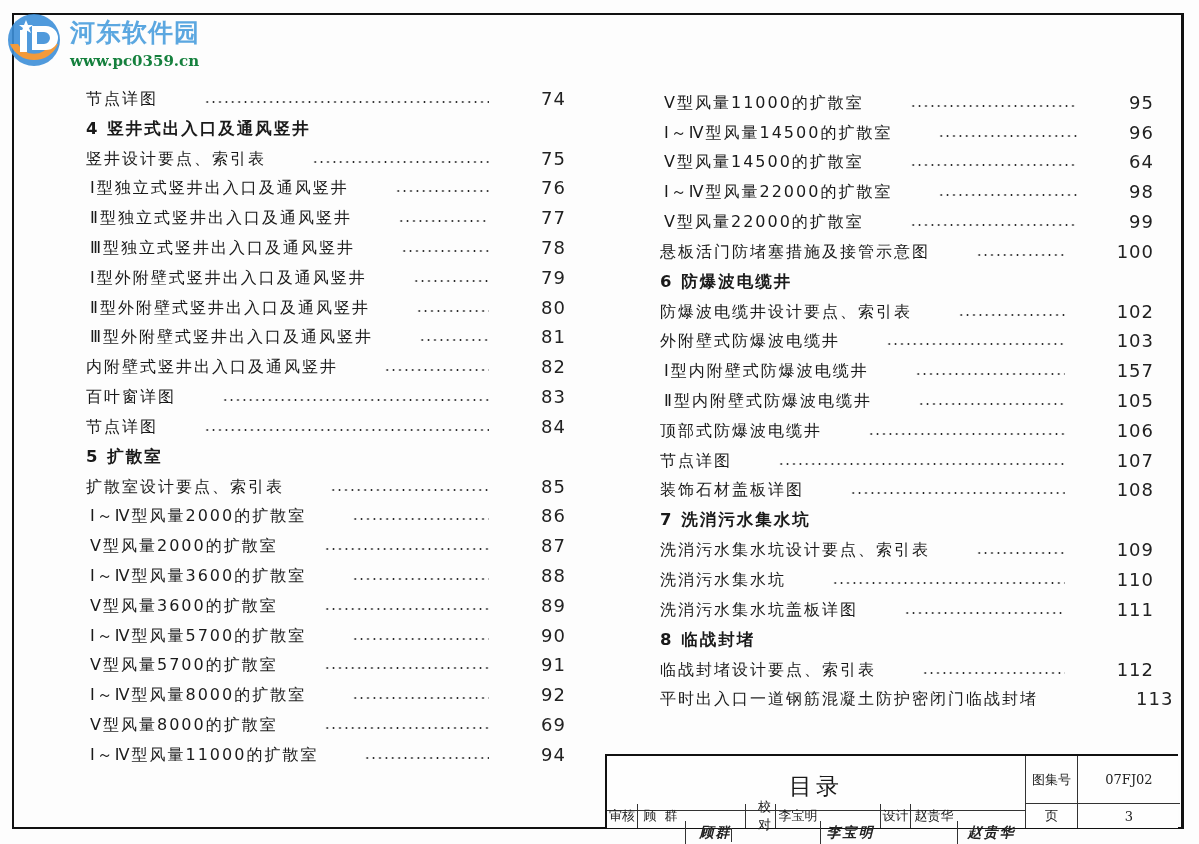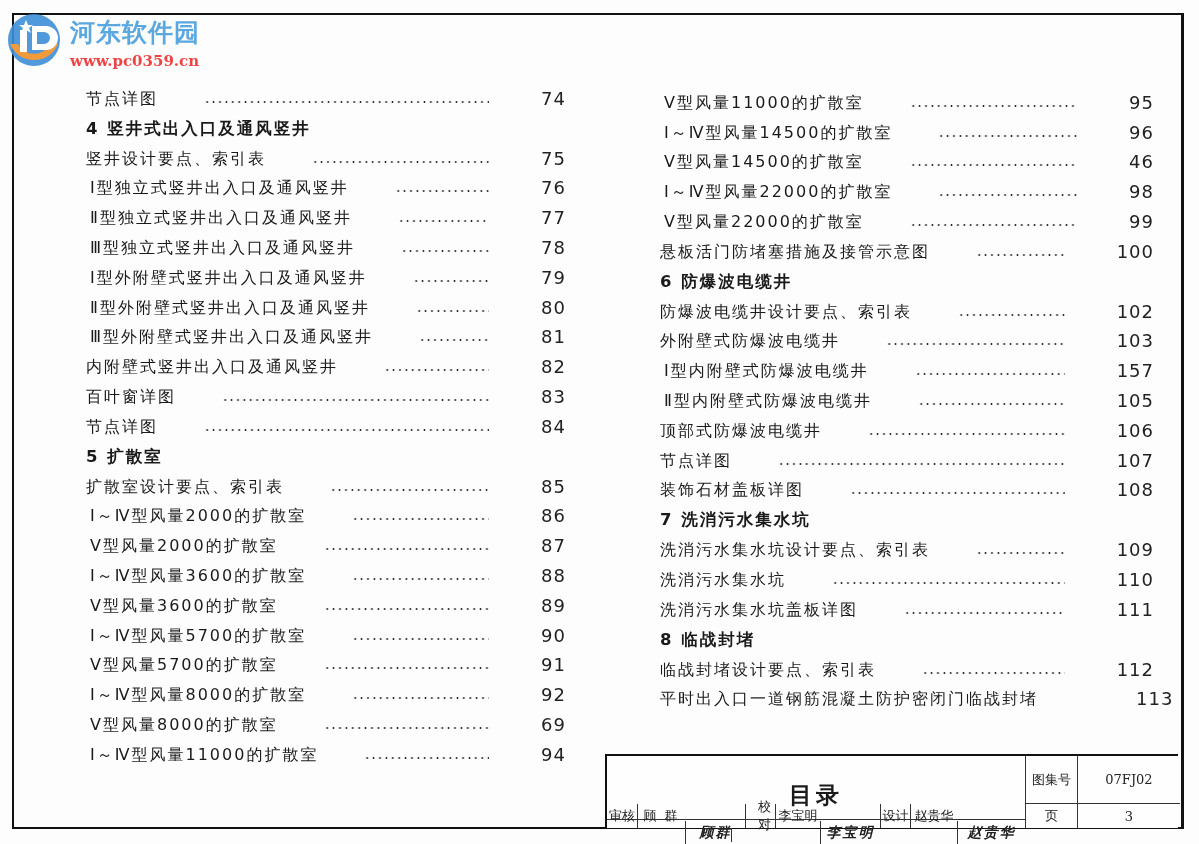--- a/index.html
+++ b/index.html
@@ -12,21 +12,21 @@
   }
 
   .watermark { position: absolute; left: 4px; top: 8px; width: 210px; height: 62px; z-index: 5; }
   .wm-logo { position: absolute; left: 2px; top: 4px; width: 56px; height: 56px; }
   .wm-title {
     position: absolute; left: 66px; top: 8px; font-size: 25px; font-weight: bold;
     color: #5ba7e0; letter-spacing: 1px; font-family: "DejaVu Sans", sans-serif;
   }
   .wm-url {
     position: absolute; left: 66px; top: 44px; font-size: 15px; font-weight: bold;
-    color: #ef4444; font-family: "DejaVu Serif", serif;
+    color: #15803d; font-family: "DejaVu Serif", serif;
   }
 
   .col { position: absolute; top: 84px; }
   .col-left { left: 86px; width: 480px; }
   .col-right { left: 660px; width: 494px; top: 88px; }
 
   .row {
     height: 29.8px; display: flex; align-items: center; font-size: 16px; line-height: 1;
     white-space: nowrap;
     gap: 44px;
@@ -43,23 +43,23 @@
     min-width: 22px; text-align: right; color: #222;
   }
   .row.indent .label { padding-left: 4px; }
 
   
   .titleblock {
     position: absolute; left: 605px; top: 754px; width: 573px; height: 74px;
     border: 2px solid #111; border-right: none; border-bottom: none; background: #fefefe;
   }
   .tb-main {
-    position: absolute; left: 0; top: 16px; width: 418px; height: 48px;
+    position: absolute; left: 0; top: 7px; width: 418px; height: 48px;
     display: flex; align-items: center; justify-content: center;
-    font-size: 23px; font-weight: bold; letter-spacing: 4px; border-bottom: 1.5px solid #333;
+    font-size: 23px; font-weight: normal; letter-spacing: 4px; border-bottom: 1.5px solid #333;
   }
   .tb-cell {
     position: absolute; display: flex; align-items: center; justify-content: center;
     font-size: 13px; font-family: "DejaVu Serif", serif; border-left: 1.5px solid #333; color: #222;
   }
   .tb-r1 { top: 0; height: 48px; border-bottom: 1.5px solid #333; }
   .tb-r2 { top: 48px; height: 24px; }
   .sig { font-style: italic; font-weight: bold; font-size: 14px; font-family: "DejaVu Serif", serif; letter-spacing: 2px; margin-top: 17px; }
   .tick { position: absolute; width: 1px; height: 14px; background: #333; top: 828px; }
 </style>
@@ -200,21 +200,21 @@
       <span class="page">95</span>
     </div>
     <div class="row indent">
       <span class="label">Ⅰ～Ⅳ型风量14500的扩散室</span>
       <span class="leader"></span>
       <span class="page">96</span>
     </div>
     <div class="row indent">
       <span class="label">Ⅴ型风量14500的扩散室</span>
       <span class="leader"></span>
-      <span class="page">46</span>
+      <span class="page">64</span>
     </div>
     <div class="row indent">
       <span class="label">Ⅰ～Ⅳ型风量22000的扩散室</span>
       <span class="leader"></span>
       <span class="page">98</span>
     </div>
     <div class="row indent">
       <span class="label">Ⅴ型风量22000的扩散室</span>
       <span class="leader"></span>
       <span class="page">99</span>

